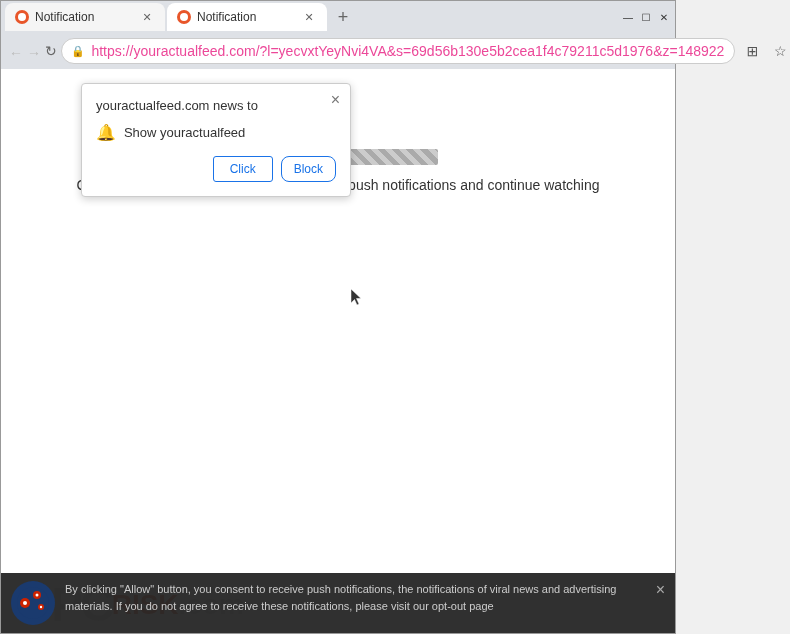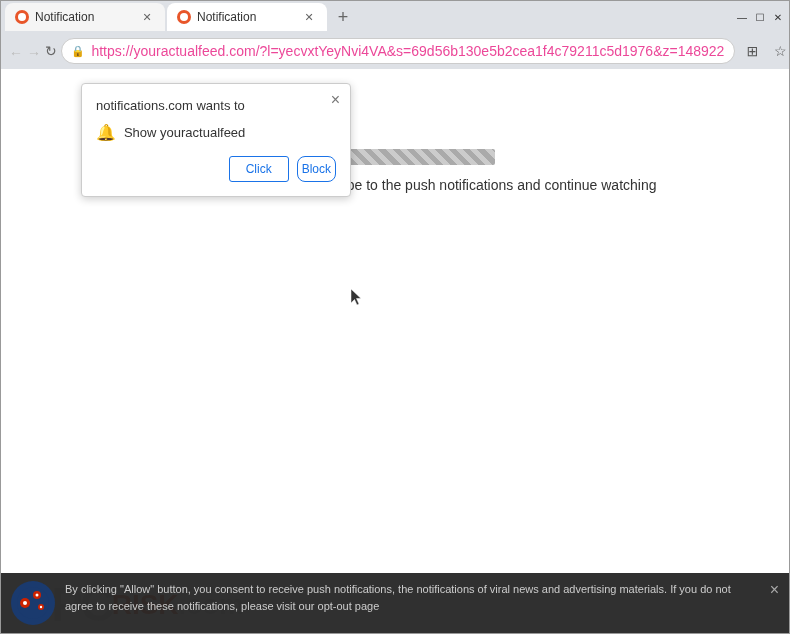--- a/index.html
+++ b/index.html
@@ -6,21 +6,21 @@
     body {
       width: 790px;
       height: 634px;
       overflow: hidden;
       font-family: Arial, sans-serif;
       background: #f0f0f0;
     }
 
     
     .browser-window {
-      width: 790px;
+      width: 676px;
       height: 634px;
       background: #dee1e6;
       border: 1px solid #999;
       display: flex;
       flex-direction: column;
     }
 
     
     .title-bar {
       height: 32px;
@@ -247,21 +247,21 @@
       padding: 5px 16px;
       font-size: 12px;
       color: #1a73e8;
       border: 1px solid #1a73e8;
       background: #fff;
       border-radius: 3px;
       cursor: pointer;
     }
 
     .btn-block {
-      padding: 5px 4px;
+      padding: 5px 12px;
       font-size: 12px;
       color: #1a73e8;
       border: 1px solid #1a73e8;
       background: #fff;
       border-radius: 8px;
       cursor: pointer;
     }
 
     
     .page-body {
@@ -421,21 +421,21 @@
       <div class="toolbar-icon">☆</div>
       <div class="toolbar-icon">👤</div>
       <div class="toolbar-icon">⋮</div>
     </div>
   </div>
 
   <div class="page-content">
 
     <div class="notification-popup">
       <div class="popup-close">×</div>
-      <div class="popup-title">notifications.com wants to</div>
+      <div class="popup-title">youractualfeed.com news to</div>
       <div class="popup-notification-row">
         <span class="bell-icon">🔔</span>
         <span class="popup-notification-label">Show youractualfeed</span>
       </div>
       <div class="popup-buttons">
         <button class="btn-allow">Click</button>
         <button class="btn-block">Block</button>
       </div>
     </div>
 

